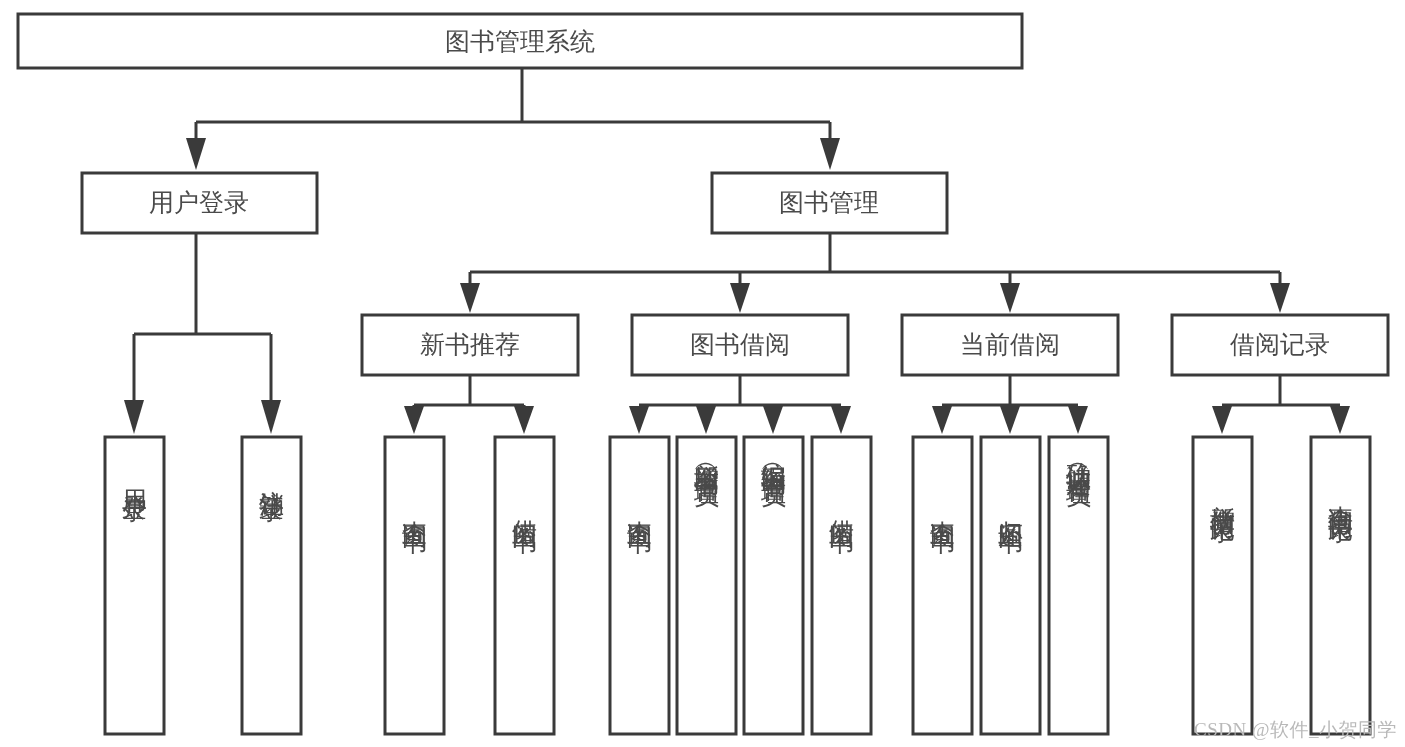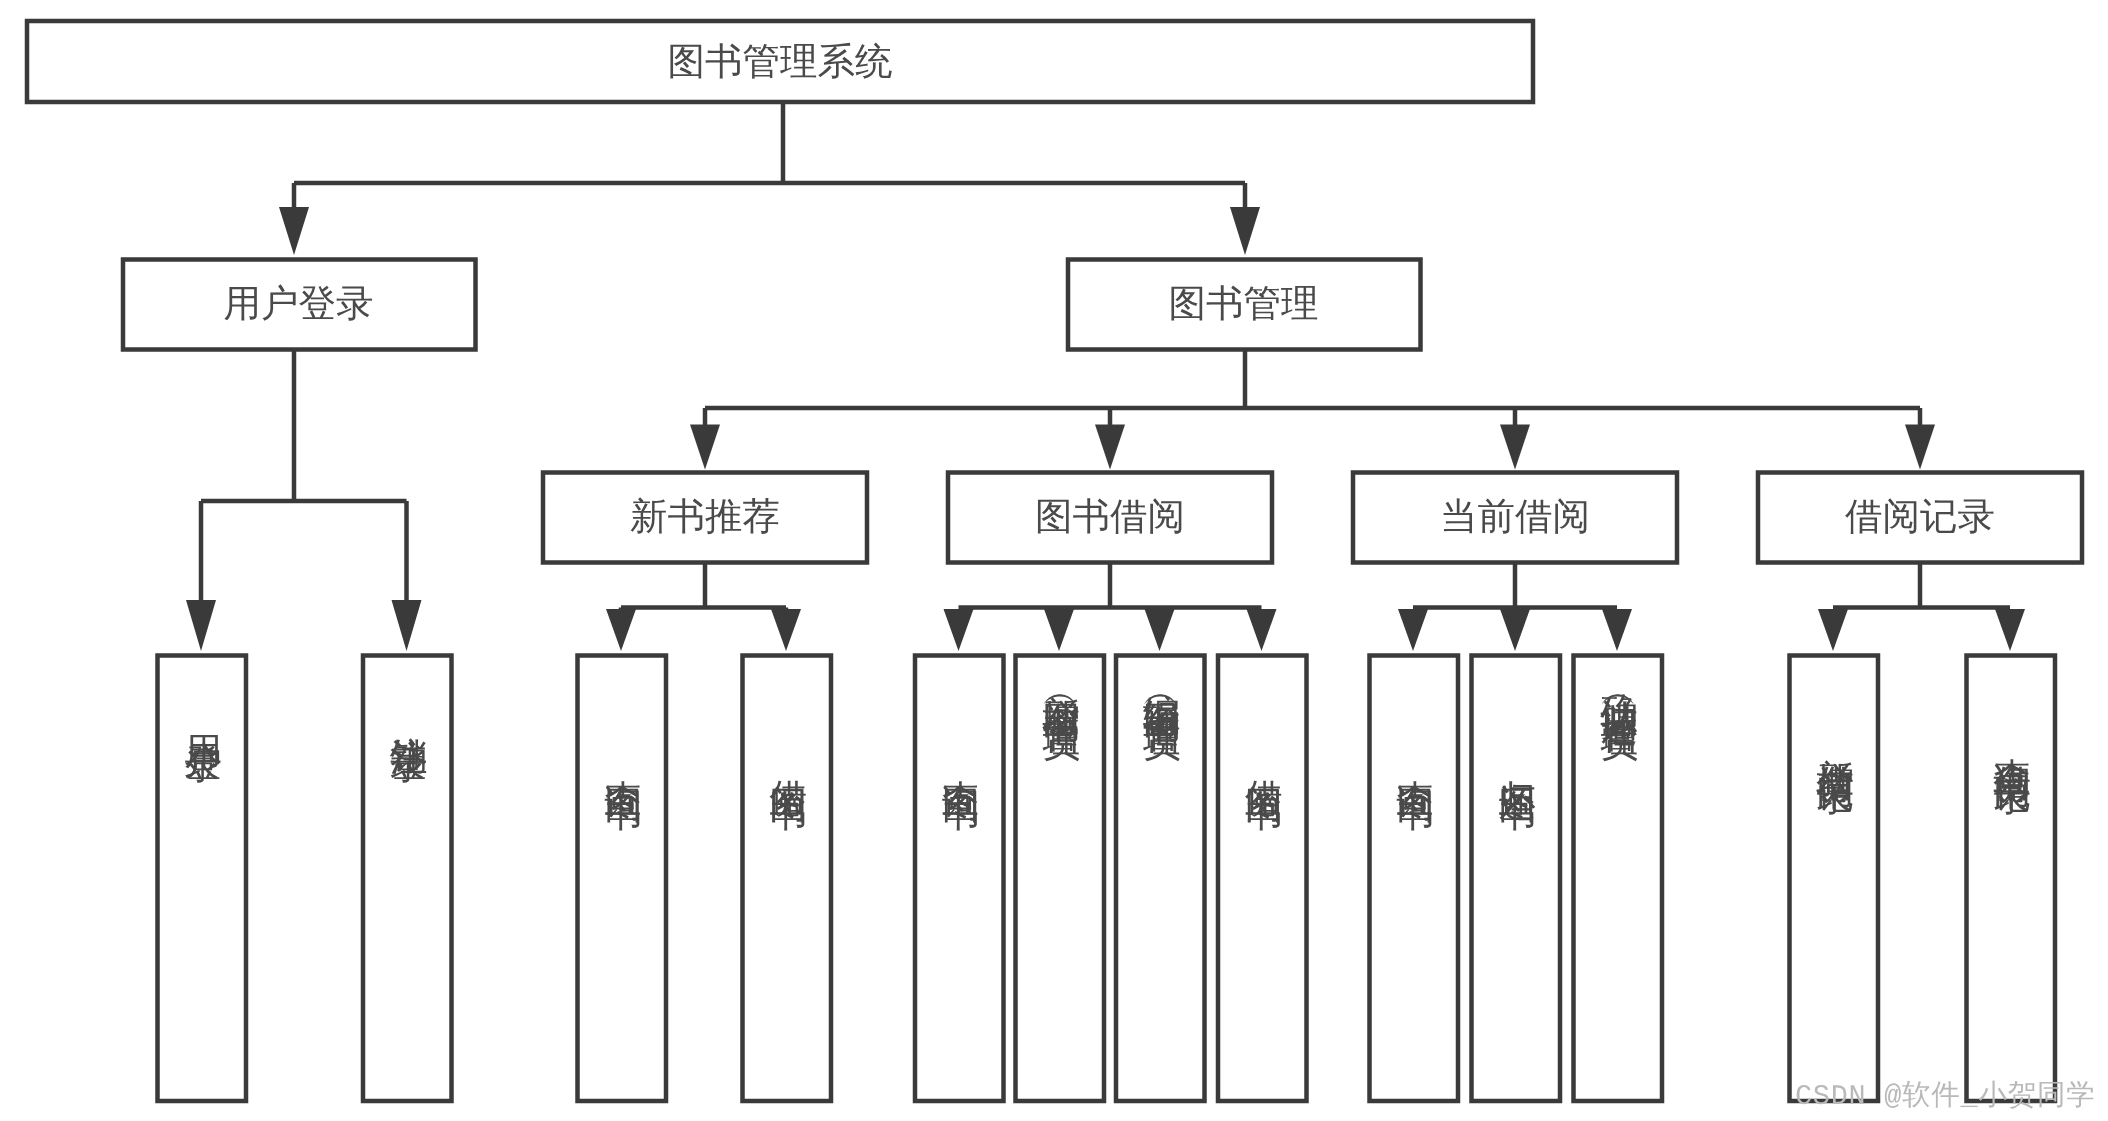--- a/index.html
+++ b/index.html
@@ -59,21 +59,21 @@
     font-size: 25px;
     line-height: 1.08;
     letter-spacing: 3px;
     color: #4a4a4a;
     white-space: nowrap;
   }
   .watermark {
     position: absolute;
     right: 8px;
     bottom: 4px;
-    font-family: Liberation Mono, monospace;
+    font-family: Liberation Serif, serif;
     font-size: 19px;
     color: #b9b9b9;
     letter-spacing: 0.5px;
     white-space: nowrap;
   }
 </style>
 </head>
 <body>
 
 <svg id="diagram" viewBox="0 0 1405 747">

